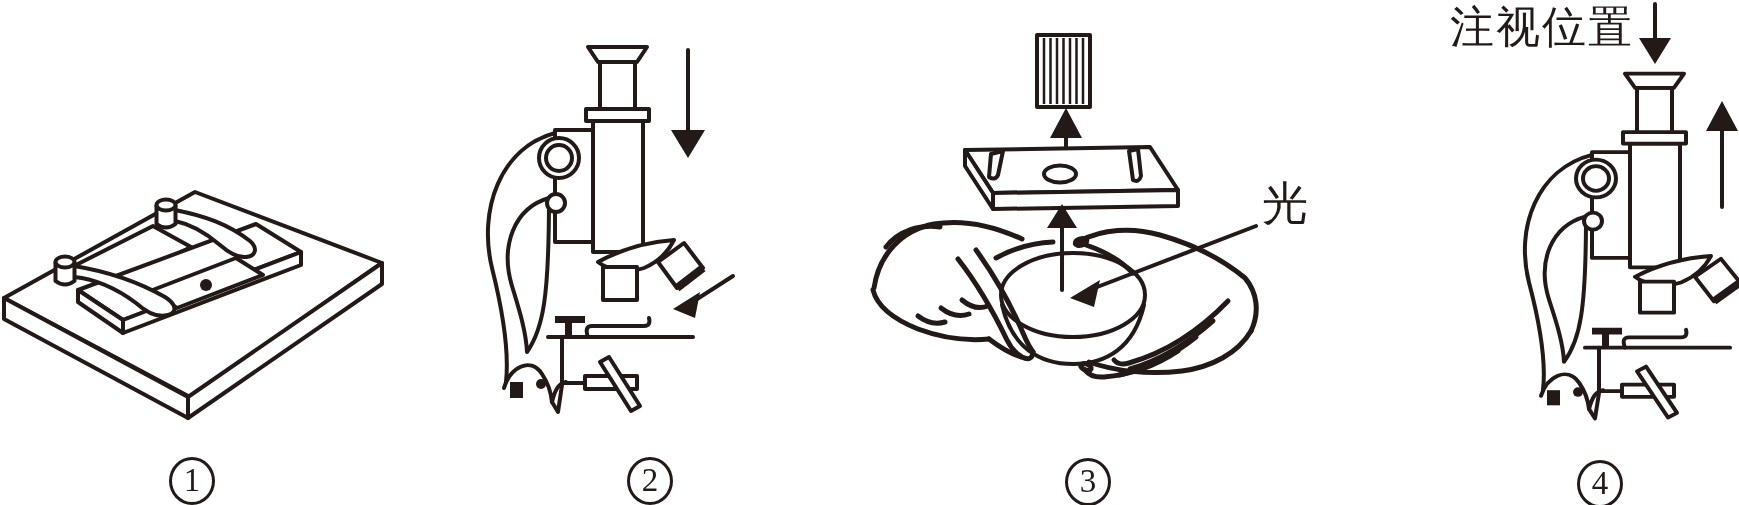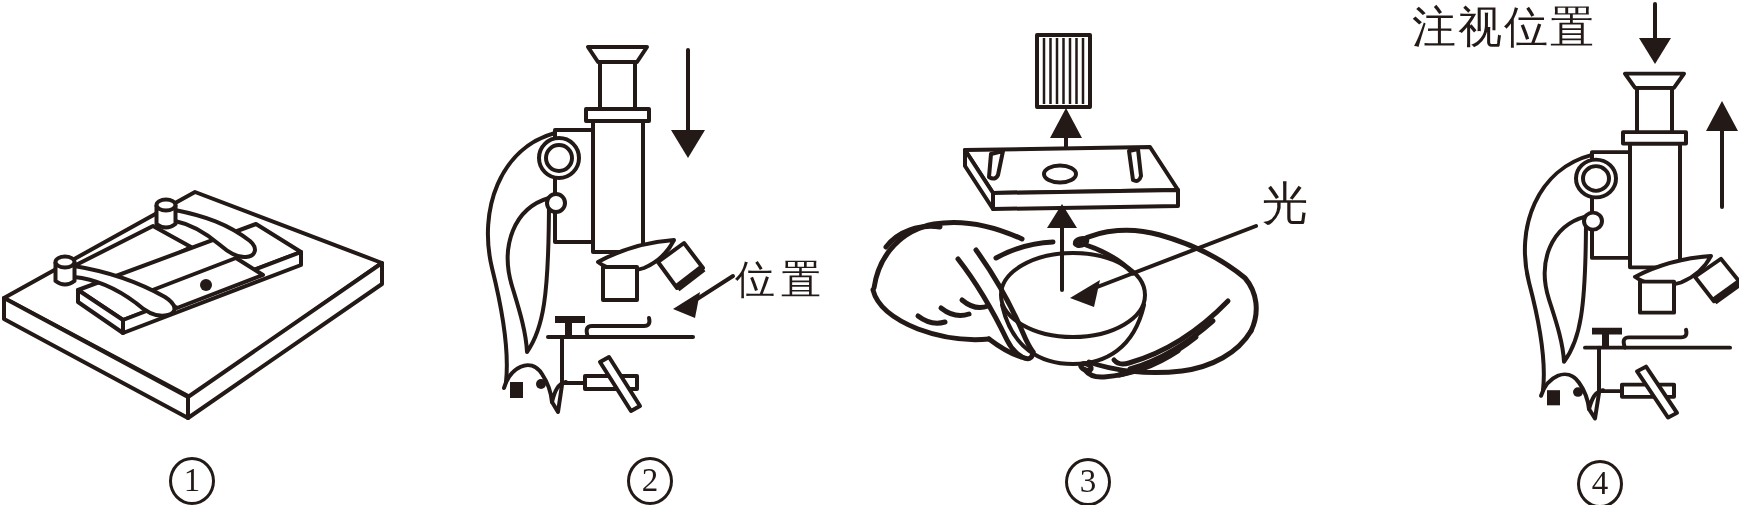--- a/index.html
+++ b/index.html
@@ -14,21 +14,21 @@
   .panel-svg{position:absolute;top:0;}
   .cn-label{
     position:absolute;
     color:#231a17;
     font-family:"Liberation Serif","DejaVu Serif",serif;
     white-space:nowrap;
     user-select:none;
   }
   #label-step2{left:735px;top:250px;font-size:40px;line-height:60px;letter-spacing:6px;}
   #label-step3{left:1262px;top:181px;font-size:46px;line-height:46px;}
-  #label-step4{left:1412px;top:4px;font-size:44px;line-height:48px;letter-spacing:2px;}
+  #label-step4{left:1450px;top:4px;font-size:44px;line-height:48px;letter-spacing:2px;}
   .step-marker{
     position:absolute;
     width:40px;height:40px;
     border:3px solid #231a17;
     border-radius:50%;
     display:flex;align-items:center;justify-content:center;
     font-size:33px;font-family:"Liberation Serif","DejaVu Serif",serif;
     color:#231a17;line-height:1;
     padding-bottom:2px;box-sizing:content-box;
   }
@@ -185,21 +185,20 @@
       <path class="ln" d="M1655,4 L1655,38"></path>
       <path class="fill" d="M1639,38 L1671,38 L1655,64 Z"></path>
     </g>
     <g>
       <path class="ln" d="M1722,207 L1722,131"></path>
       <path class="fill" d="M1706,131 L1738,131 L1722,101 Z"></path>
     </g>
   </svg>
 
   <div class="cn-label" id="label-step2">
-    <div>位置</div>
   </div>
 
   <div class="cn-label" id="label-step3">光</div>
 
   <div class="cn-label" id="label-step4">注视位置</div>
 
   <div class="step-marker" id="marker-1">1</div>
   <div class="step-marker" id="marker-2">2</div>
   <div class="step-marker" id="marker-3">3</div>
   <div class="step-marker" id="marker-4">4</div>

